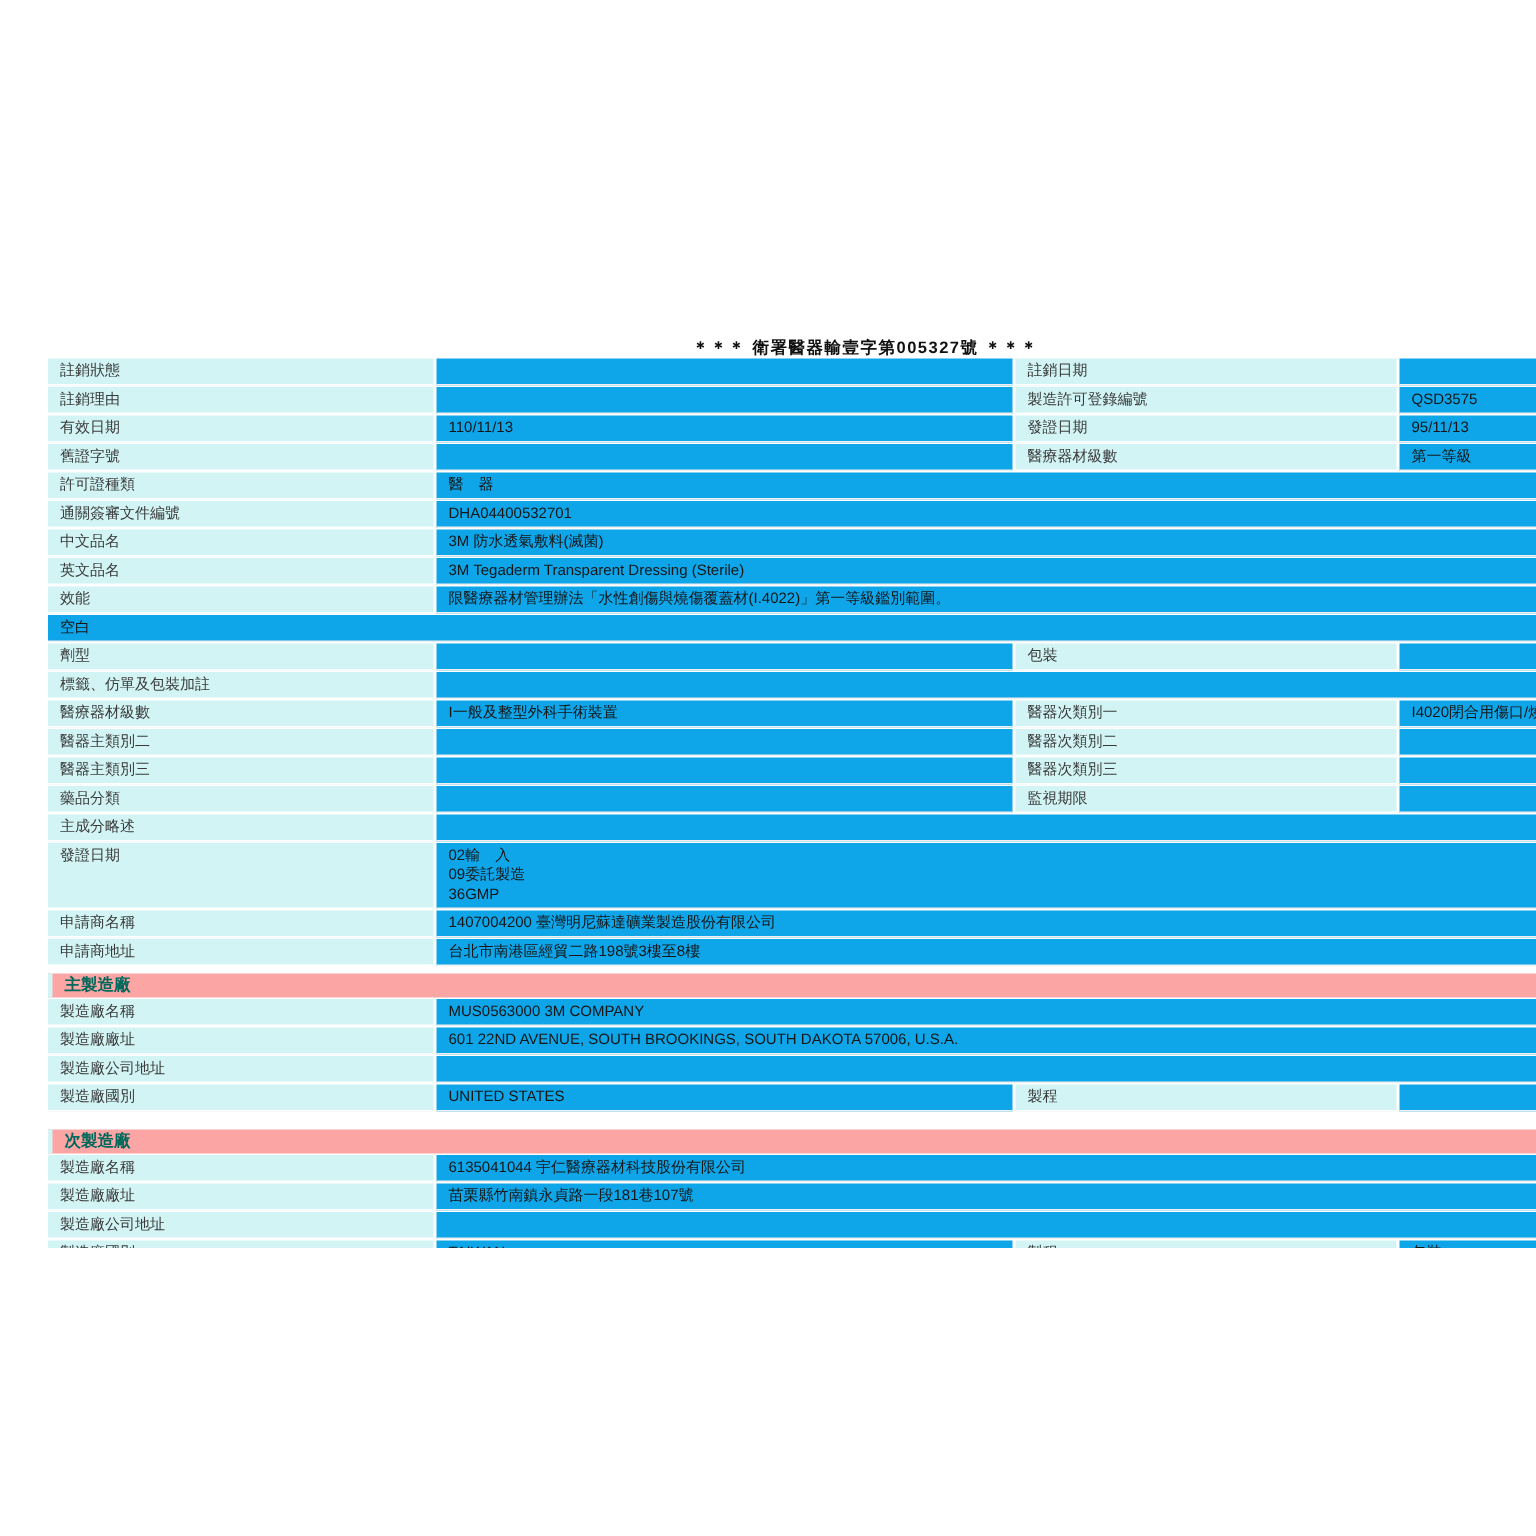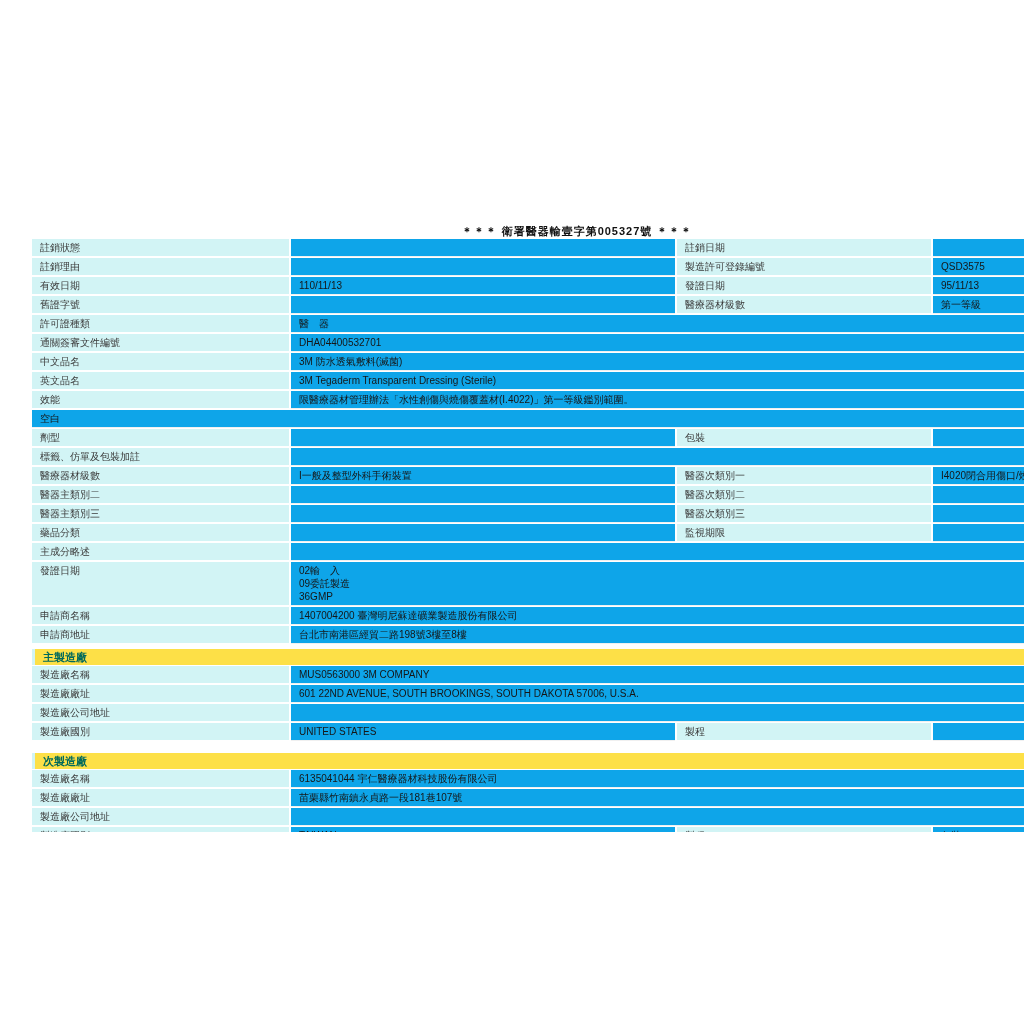--- a/index.html
+++ b/index.html
@@ -40,21 +40,21 @@
 
   .section-title {
     height: 16px;
     line-height: 16px;
     margin-bottom: 1px;
     padding-left: 8px;
     border-left: 3px solid var(--label-bg, #d2f4f5);
     font-size: 11px;
     font-weight: bold;
     color: var(--section-title-color, #00695c);
-    background: #fde047;
+    background: #fca5a5;
   }
 
   .row {
     display: flex;
     column-gap: 2px;
     margin-bottom: 1px;
   }
 
   .cell {
     font-size: 10px;

